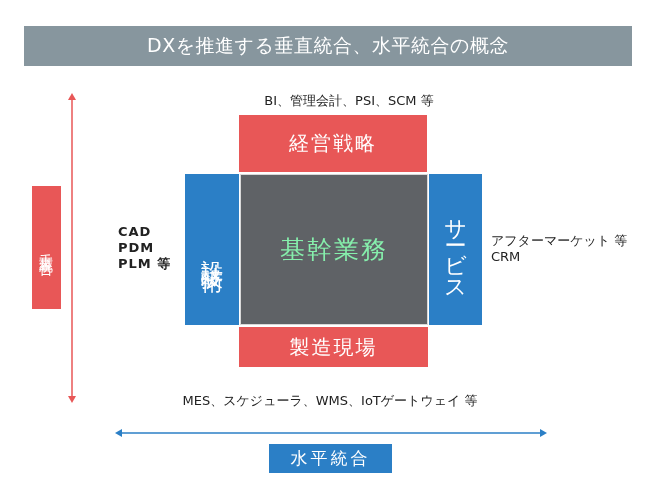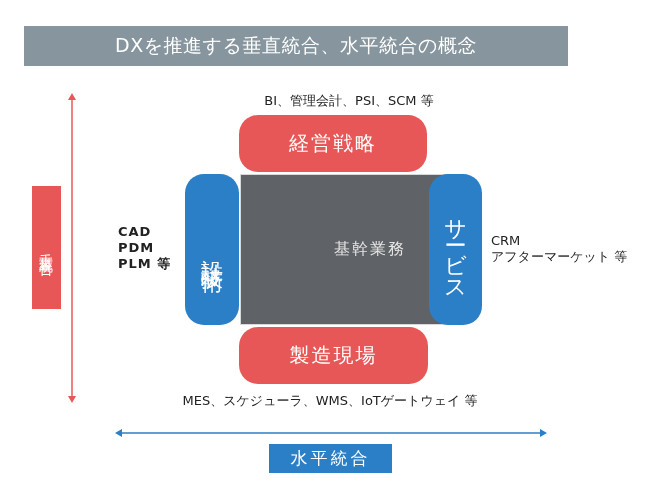--- a/index.html
+++ b/index.html
@@ -1,27 +1,27 @@
 <!DOCTYPE html>
 <html><head>
 <meta charset="utf-8">
 <style>
   html, body { margin:0; padding:0; background:#ffffff; }
   body { width:660px; height:500px; position:relative; overflow:hidden;
          font-family:"DejaVu Sans", "Liberation Sans", sans-serif; color:#222; }
   .abs { position:absolute; }
-  .title-bar { left:24px; top:26px; width:544px; height:40px; background:#87969e;
+  .title-bar { left:24px; top:26px; width:608px; height:40px; background:#87969e;
                color:#fff; font-size:19px; display:flex; align-items:center; justify-content:center; letter-spacing:0.5px; }
   .caption { font-size:13px; color:#222; white-space:nowrap; }
   .red { background:#e85757; color:#fff; }
   .blue { background:#2b7fc6; color:#fff; }
-  .box { display:flex; align-items:center; justify-content:center; font-size:20px; letter-spacing:2px;border-radius:19px; }
+  .box { display:flex; align-items:center; justify-content:center; font-size:20px; letter-spacing:2px; }
   .core { left:240px; top:174px; width:186px; height:149px; background:#5f6266;
-          border:1px solid #d8d8d8; color:#e5e5e5; font-size:16px; letter-spacing:2px;
-          display:flex; align-items:center; justify-content:center;padding-left:36px; }
+          border:1px solid #d8d8d8; color:#86efac; font-size:25px; letter-spacing:2px;
+          display:flex; align-items:center; justify-content:center; }
   .vtext { writing-mode:vertical-rl; text-orientation:upright; letter-spacing:4px; font-size:22px; }
   .vlabel { writing-mode:vertical-rl; text-orientation:upright; letter-spacing:3px; font-size:14px; }
   .multiline { font-size:13px; line-height:16px; letter-spacing:1px; }
 </style>
 </head>
 <body>
 
 <div class="abs title-bar">DXを推進する垂直統合、水平統合の概念</div>
 
 <div class="abs caption" style="left:0; width:660px; top:92px; text-align:center;padding-left:19px;">BI、管理会計、PSI、SCM 等</div>
@@ -35,25 +35,25 @@
   <div>PDM</div>
   <div>PLM 等</div>
 </div>
 
 <div class="abs core">基幹業務</div>
 
 <div class="abs blue box" style="left:429px; top:174px; width:53px; height:151px;">
   <span class="vtext">サービス</span>
 </div>
 <div class="abs multiline" style="left:491px; top:233px; letter-spacing:0;">
+  <div>アフターマーケット 等</div>
   <div>CRM</div>
-  <div>アフターマーケット 等</div>
 </div>
 
-<div class="abs red box" style="left:239px; top:327px; width:189px; height:57px;">製造現場</div>
+<div class="abs red box" style="left:239px; top:327px; width:189px; height:40px;">製造現場</div>
 <div class="abs caption" style="left:0; width:660px; top:392px; text-align:center; box-sizing:border-box;">MES、スケジューラ、WMS、IoTゲートウェイ 等</div>
 
 <svg class="abs" style="left:62px; top:92px;" width="20" height="312">
   <line x1="10" y1="6" x2="10" y2="306" stroke="#e85757" stroke-width="1.5"></line>
   <polygon points="10,1 6,8 14,8" fill="#e85757"></polygon>
   <polygon points="10,311 6,304 14,304" fill="#e85757"></polygon>
 </svg>
 <div class="abs red" style="left:32px; top:186px; width:29px; height:123px; display:flex; align-items:center; justify-content:center;">
   <span class="vlabel">垂直統合</span>
 </div>

